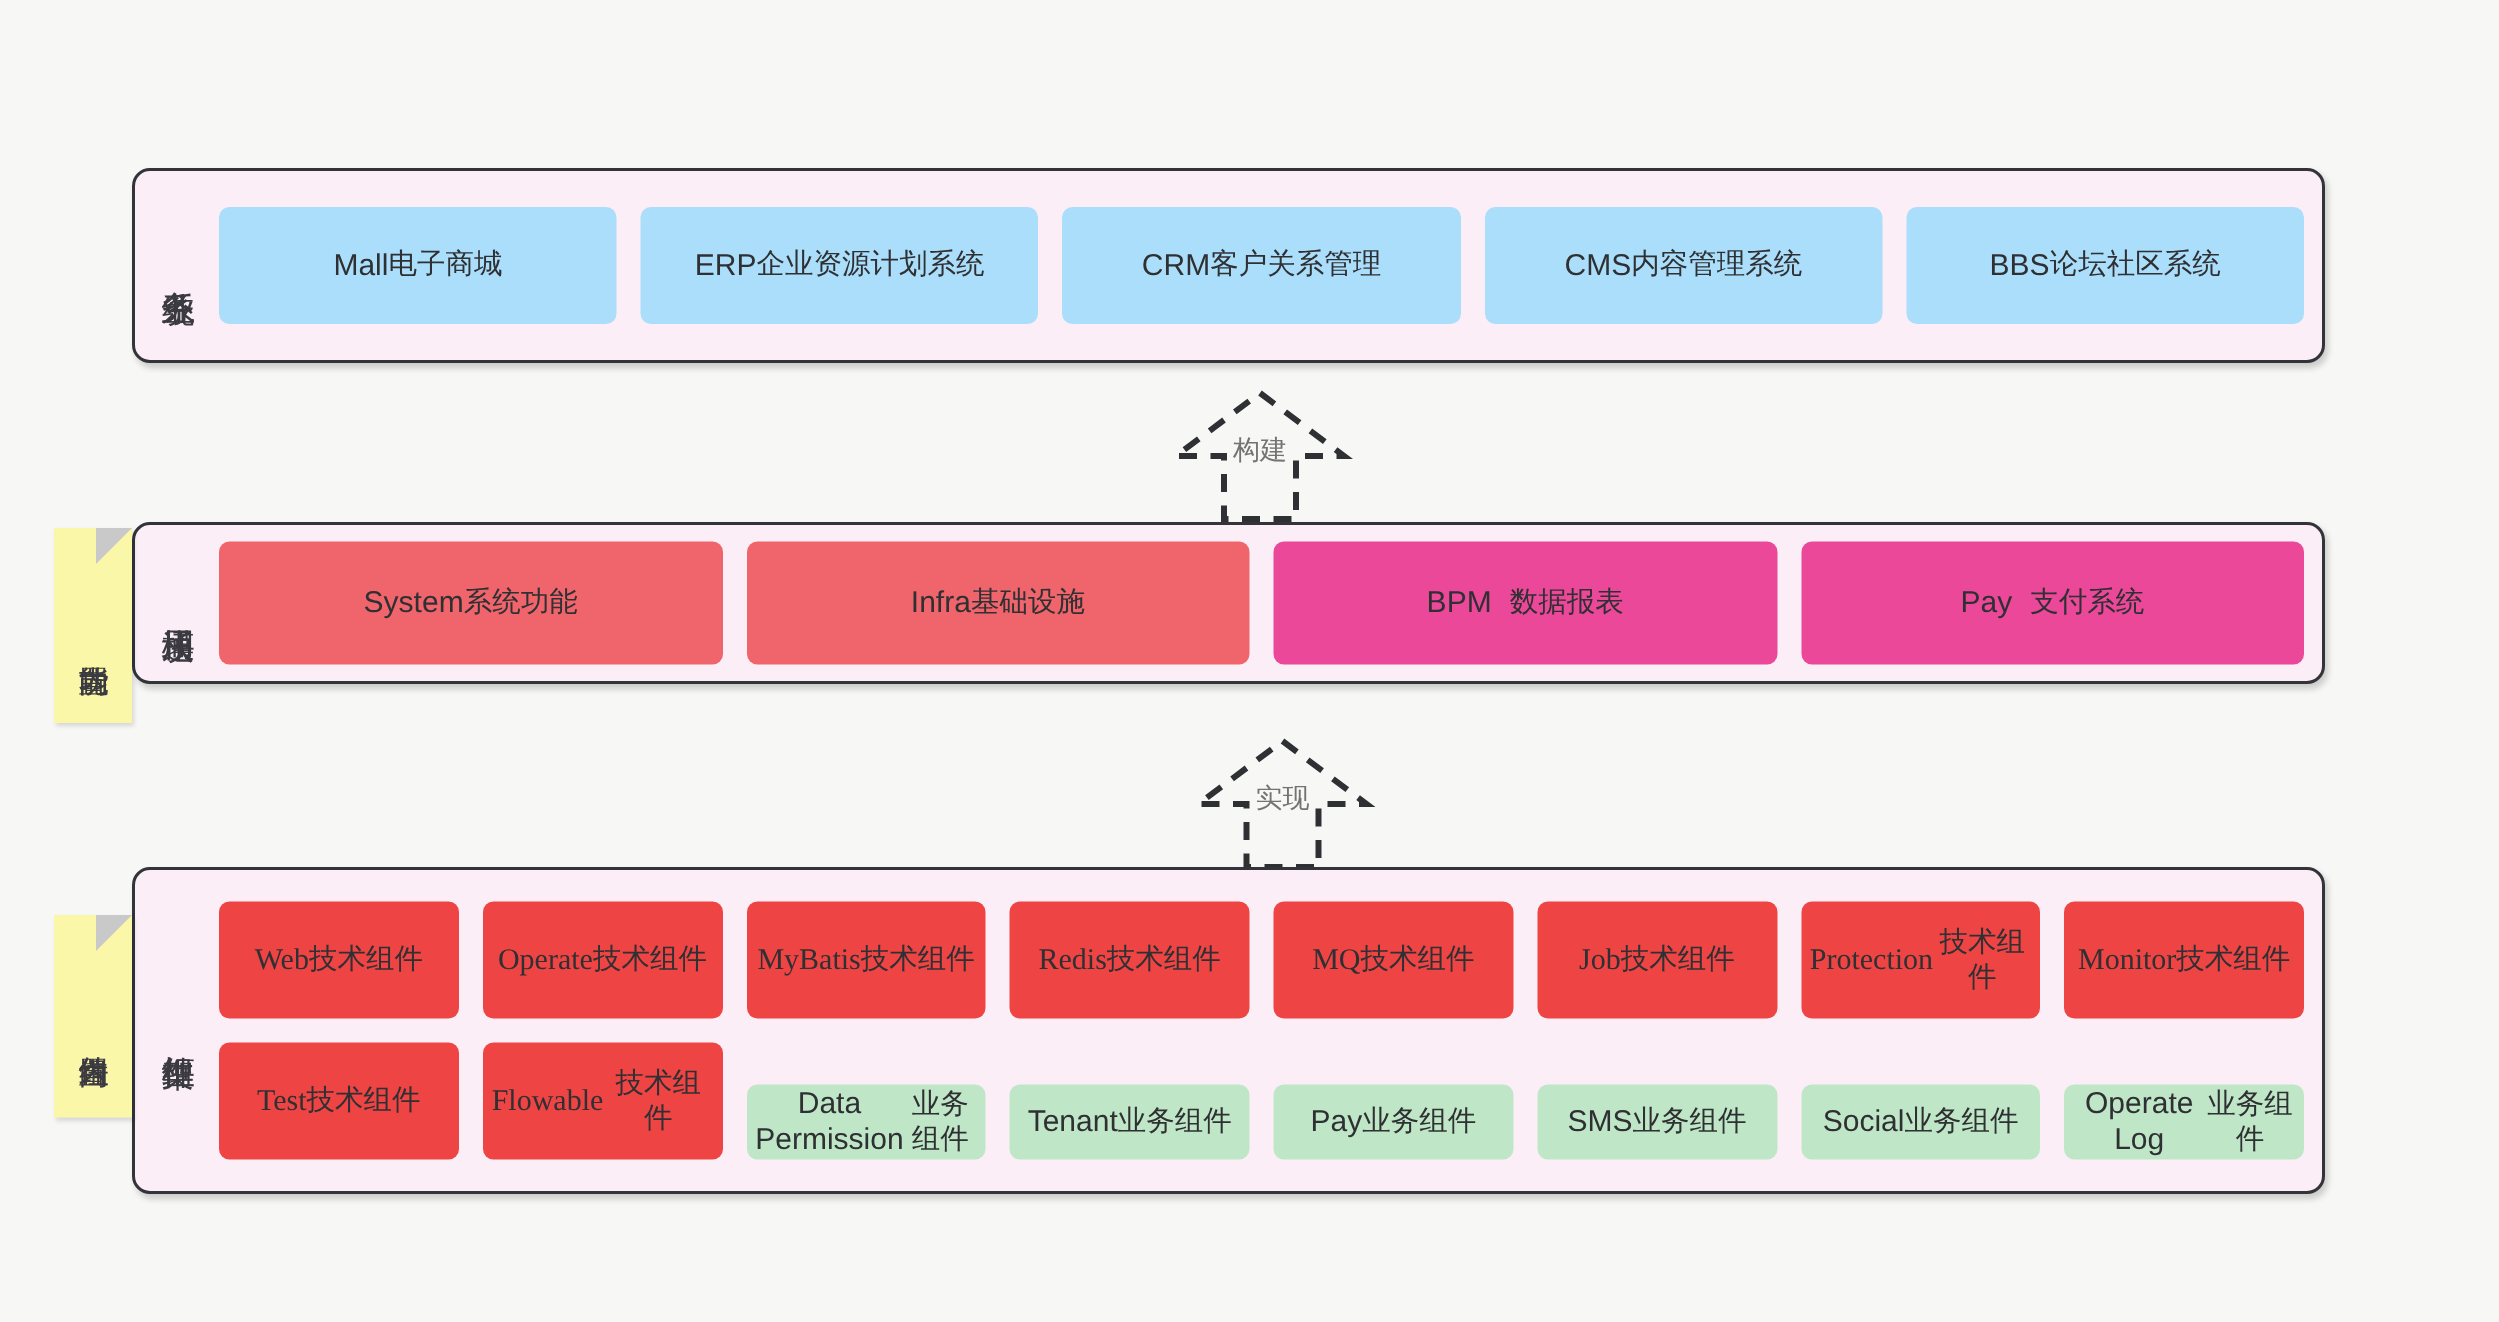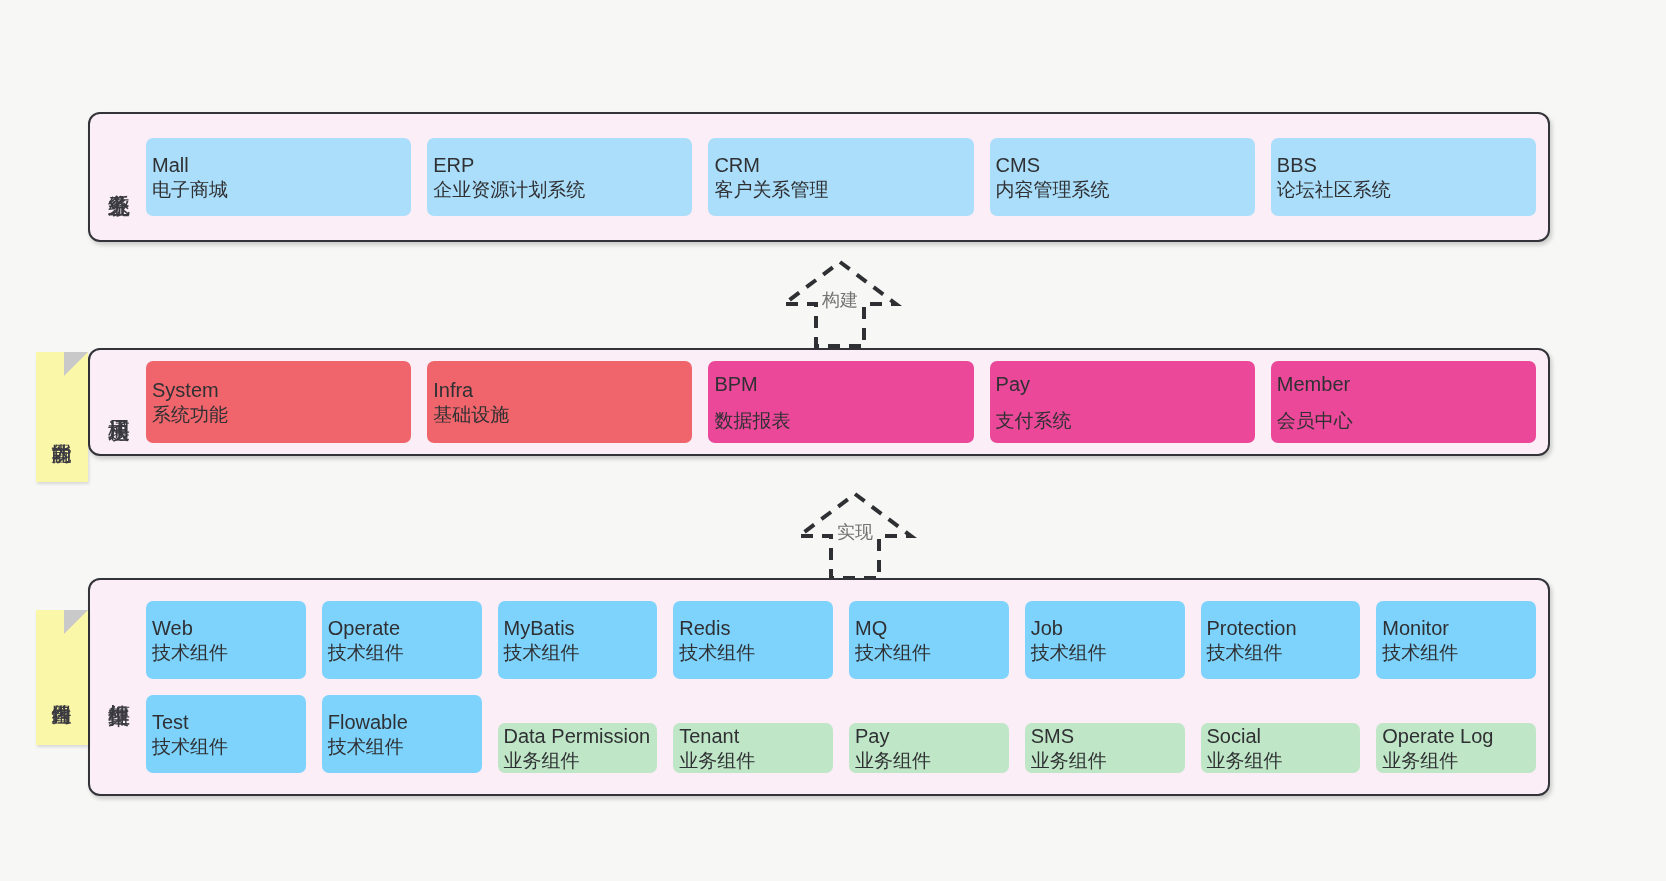--- a/index.html
+++ b/index.html
@@ -56,36 +56,36 @@
     gap: 16px;
     align-items: stretch;
   }
 
   
   .card {
     flex: 1 1 0;
     min-width: 0;
     border-radius: 7px;
     display: flex;
-    flex-direction: column;
-    align-items: flex-start;
+    flex-direction: row;
+    align-items: center;
     justify-content: center;
     text-align: center;
     line-height: 1.22;
     padding: 6px 6px;
     box-sizing: border-box;
     color: #2f3033;
   }
   .card .t1 { font-size: 20px; }
   .card .t2 { font-size: 19px; }
 
   .c-blue       { background: #abdefa; }
   .c-red        { background: #f0656b; }
   .c-pink       { background: #ec4899; gap: 12px; }
-  .c-green      { background: #7dd3fc; }
+  .c-green      { background: #ef4444; font-family: Liberation Serif, serif; }
   .c-lightgreen { background: #bfe6c6; margin-top: 28px; }
 
   
   .h-biz    { height: 78px; }
   .h-mod    { height: 82px; }
   .h-comp   { height: 78px; }
 
   
   .sticky {
     position: absolute;
@@ -190,24 +190,20 @@
         <span class="t2">基础设施</span>
       </div>
       <div class="card c-pink">
         <span class="t1">BPM</span>
         <span class="t2">数据报表</span>
       </div>
       <div class="card c-pink">
         <span class="t1">Pay</span>
         <span class="t2">支付系统</span>
       </div>
-      <div class="card c-pink">
-        <span class="t1">Member</span>
-        <span class="t2">会员中心</span>
-      </div>
     </div>
   </div>
 </div>
 
 <div class="connector" style="left:775px; top:490px;">
   <svg width="160" height="92" viewBox="0 0 160 92" aria-hidden="true">
     <path d="M80 4 L136 46 L104 46 L104 88 L56 88 L56 46 L24 46 Z" fill="none" stroke="#2f3033" stroke-width="4" stroke-dasharray="12,9" stroke-linejoin="miter"></path>
   </svg>
   <span class="conn-label">实现</span>
 </div>

